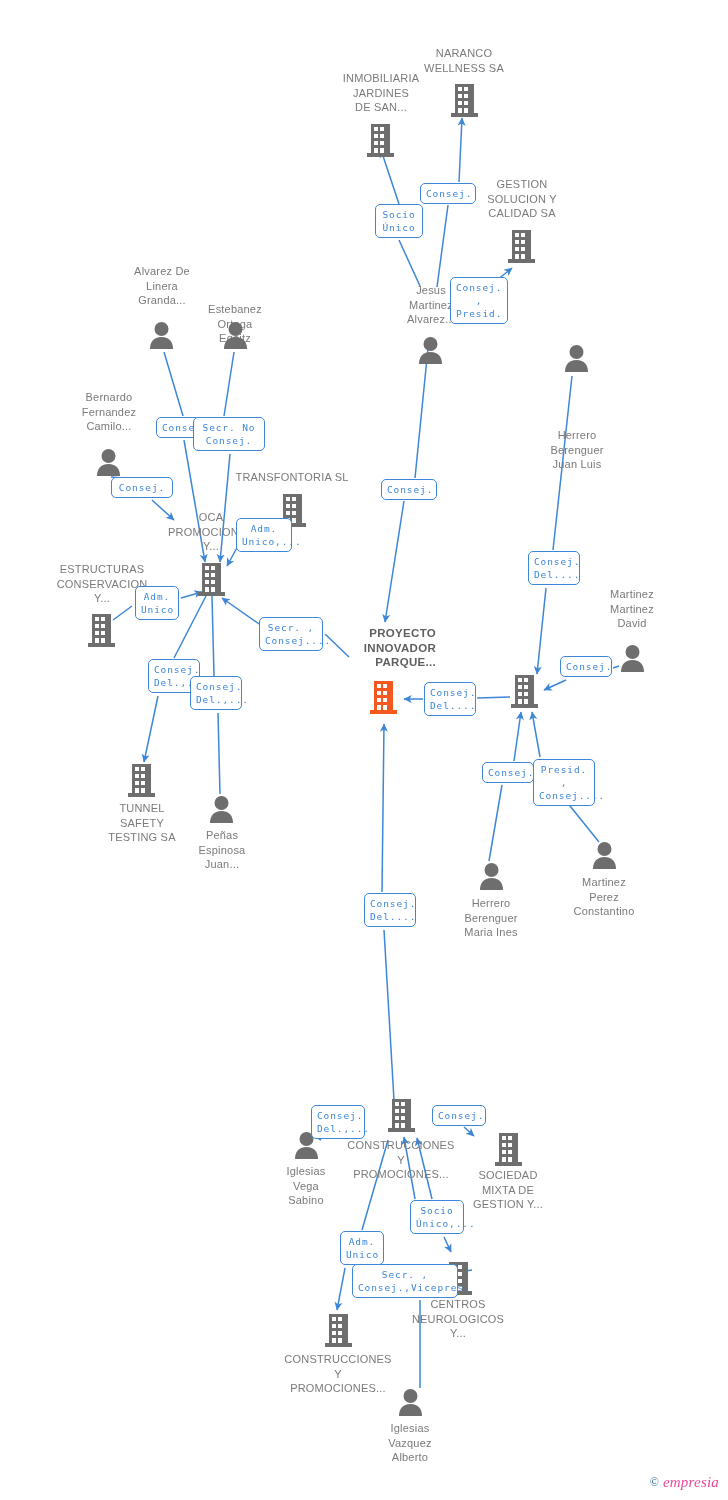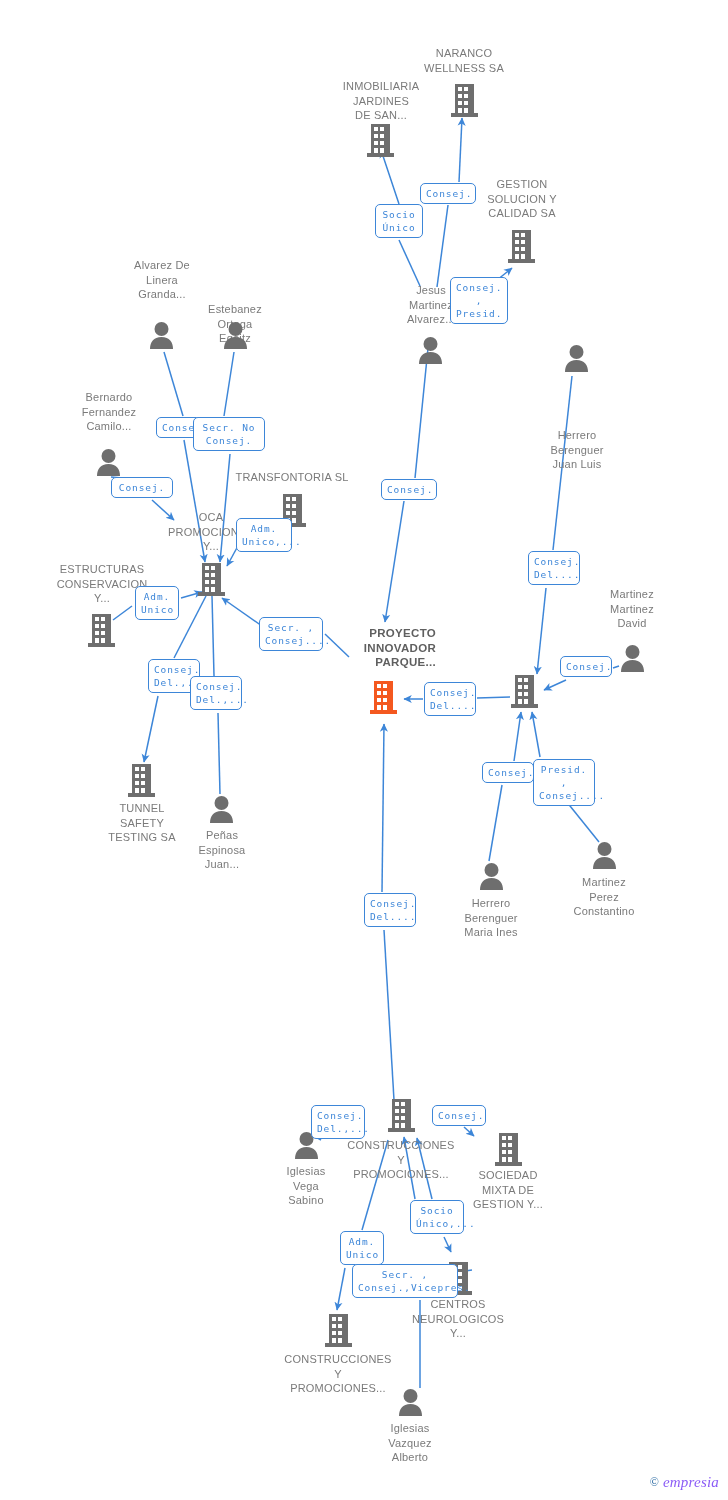--- a/index.html
+++ b/index.html
@@ -21,21 +21,21 @@
 
   
   .rbox{position:absolute;border:1.4px solid #3d86d8;border-radius:5px;
         background:#ffffff;color:#3d86d8;font-size:9.5px;line-height:13px;
         text-align:center;padding:3px 5px 3px 5px;letter-spacing:.9px;
         box-sizing:border-box;white-space:pre-line;font-family:"DejaVu Sans Mono","Liberation Mono",monospace;}
 
   
   #watermark{position:absolute;right:9px;bottom:9px;display:flex;align-items:center;gap:4px;}
   #watermark .c{color:#2e6da4;font-size:12px;font-family:"Liberation Serif",serif;}
-  #watermark .w{color:#8b5cf6;font-size:15px;font-style:italic;
+  #watermark .w{color:#ec4899;font-size:15px;font-style:italic;
                 font-family:"Liberation Serif","DejaVu Serif",serif;letter-spacing:.2px;}
 </style>
 </head>
 <body>
 
 <div id="canvas">
 
   <svg id="edges" viewBox="0 0 728 1500" xmlns="http://www.w3.org/2000/svg">
     <defs>
       <marker id="ah" markerWidth="7" markerHeight="7" refX="5.2" refY="3.1" orient="auto" markerUnits="strokeWidth">
@@ -89,21 +89,21 @@
       <path d="M 388,1140 L 362,1230"></path>
       <path d="M 345,1268 L 337,1310" marker-end="url(#ah)"></path>
       <path d="M 415,1199 L 404,1137" marker-end="url(#ah)"></path>
       <path d="M 432,1199 L 417,1138" marker-end="url(#ah)"></path>
       <path d="M 444,1237 L 451,1252" marker-end="url(#ah)"></path>
       <path d="M 458,1272 L 472,1270"></path>
       <path d="M 420,1388 L 420,1300"></path>
     </g>
   </svg>
 
-  <div class="nlabel company" style="left:338px;top:71px;width:86px;margin-top:8px;">INMOBILIARIA
+  <div class="nlabel company" style="left:338px;top:71px;width:86px;">INMOBILIARIA
 JARDINES
 DE SAN...</div>
   <div class="ico" style="left:367px;top:124px;">
     <svg width="27" height="33" viewBox="0 0 27 33">
         <g fill="#6e6e6e">
       <rect x="4" y="0" width="19" height="29"></rect>
           <rect x="0" y="29" width="27" height="4"></rect>
       </g>
         <g fill="#ffffff">
       <rect x="7" y="3" width="4" height="4"></rect>
@@ -166,21 +166,21 @@
 Alvarez...</div>
   <div class="ico" style="left:418px;top:337px;">
     <svg width="25" height="27" viewBox="0 0 25 27">
         <g fill="#6e6e6e">
       <circle cx="12.5" cy="7" r="7"></circle>
       <path d="M12.5,15 C4.5,15 1,20 1,27 L24,27 C24,20 20.5,15 12.5,15 Z"></path>
       </g>
       </svg>
   </div>
 
-  <div class="nlabel" style="left:120px;top:258px;width:84px;text-align:center;">Alvarez De
+  <div class="nlabel" style="left:120px;top:264px;width:84px;text-align:center;">Alvarez De
 Linera
 Granda...</div>
   <div class="ico" style="left:149px;top:322px;">
     <svg width="25" height="27" viewBox="0 0 25 27">
         <g fill="#6e6e6e">
       <circle cx="12.5" cy="7" r="7"></circle>
       <path d="M12.5,15 C4.5,15 1,20 1,27 L24,27 C24,20 20.5,15 12.5,15 Z"></path>
       </g>
       </svg>
   </div>

